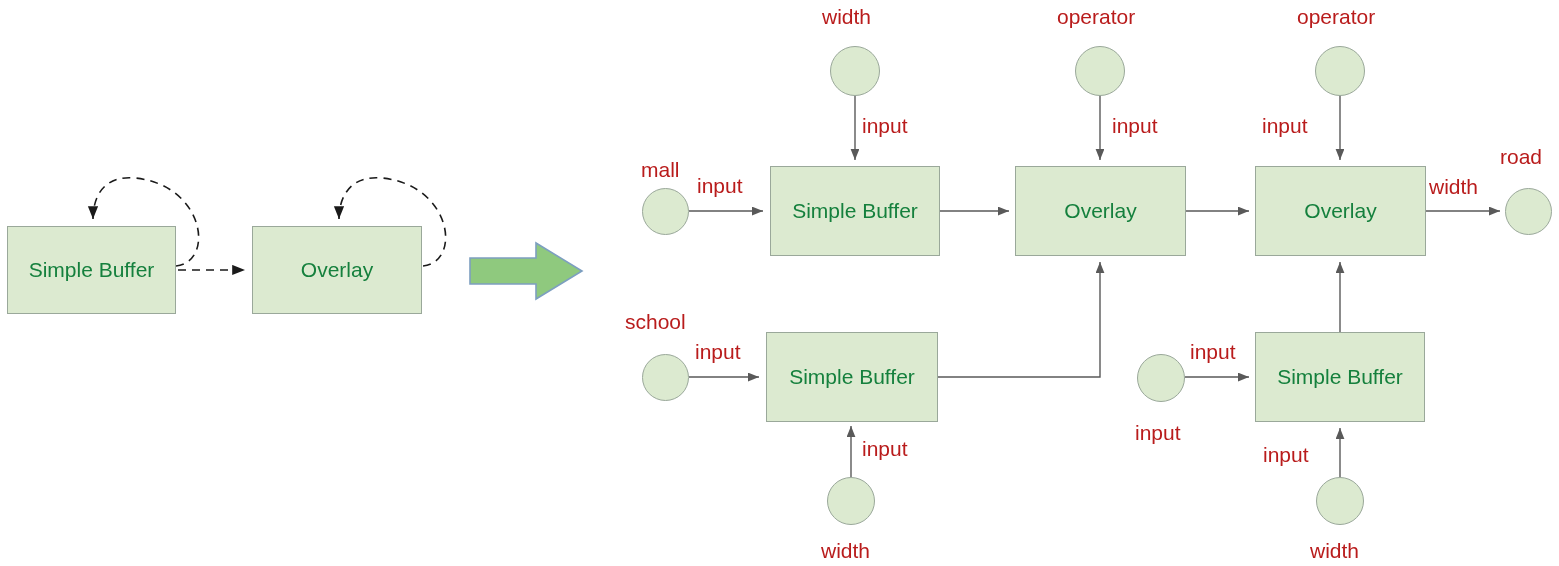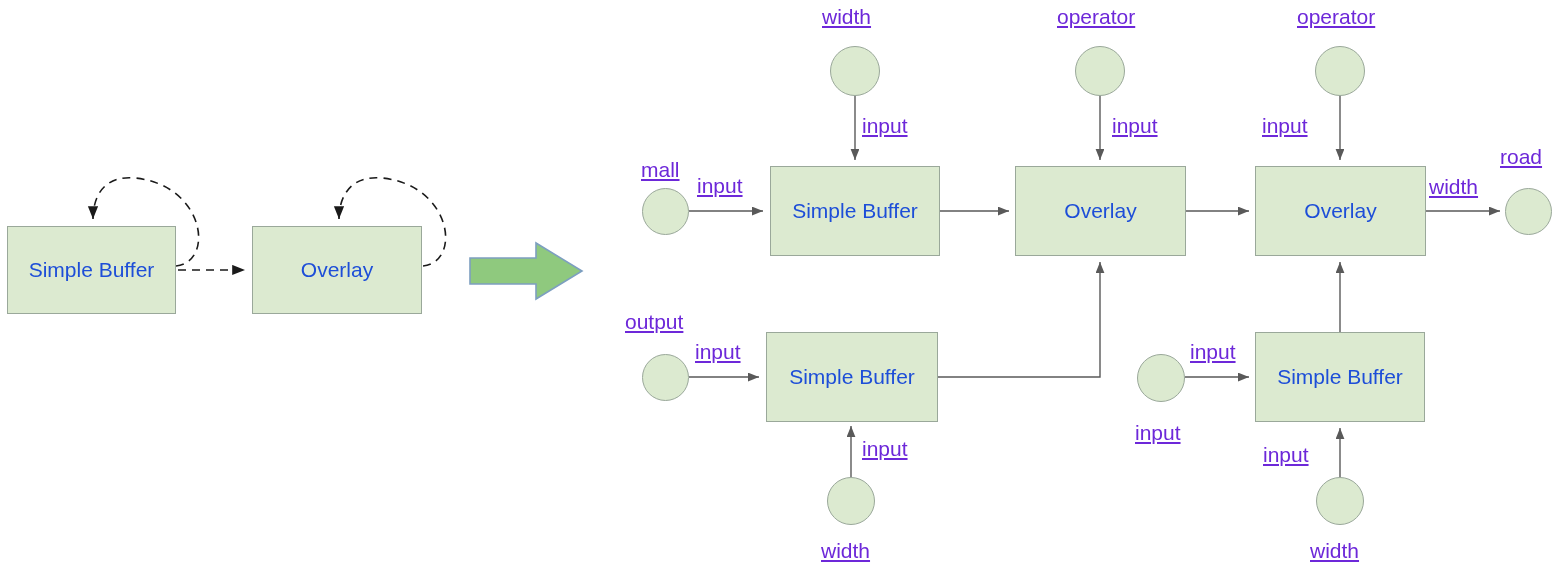--- a/index.html
+++ b/index.html
@@ -23,40 +23,39 @@
     top: 0;
   }
   .node-box {
     position: absolute;
     background: #dcead0;
     border: 1px solid #9aa89a;
     box-sizing: border-box;
     display: flex;
     align-items: center;
     justify-content: center;
-    color: #1d4ed8;
+    color: #15803d;
     font-size: 21px;
     font-family: "Liberation Sans", sans-serif;
     white-space: nowrap;
   }
   .node-circle {
     position: absolute;
     background: #dcead0;
     border: 1px solid #9aa89a;
     border-radius: 50%;
     box-sizing: border-box;
   }
   .lbl {
     position: absolute;
-    color: #6d28d9;
+    color: #b91c1c;
     font-size: 21px;
     font-family: "Liberation Sans", sans-serif;
     white-space: nowrap;
     line-height: 1;
-    text-decoration: underline;
   }
 </style>
 </head>
 <body>
 
 <div id="canvas">
 
   <svg width="1559" height="566">
     <defs>
       <marker id="ah" markerWidth="9" markerHeight="9" refX="8" refY="3.2" orient="auto" markerUnits="strokeWidth">
@@ -120,21 +119,21 @@
   </div>
   <div class="node-box" style="left:1255px; top:332px; width:170px; height:90px;">
     <span>Simple Buffer</span>
   </div>
 
   <div class="lbl" style="left:822px; top:6px;">width</div>
   <div class="lbl" style="left:1057px; top:6px;">operator</div>
   <div class="lbl" style="left:1297px; top:6px;">operator</div>
   <div class="lbl" style="left:641px; top:159px;">mall</div>
   <div class="lbl" style="left:1500px; top:146px;">road</div>
-  <div class="lbl" style="left:625px; top:311px;">output</div>
+  <div class="lbl" style="left:625px; top:311px;">school</div>
   <div class="lbl" style="left:1135px; top:422px;">input</div>
   <div class="lbl" style="left:821px; top:540px;">width</div>
   <div class="lbl" style="left:1310px; top:540px;">width</div>
 
   <div class="lbl" style="left:697px; top:175px;">input</div>
   <div class="lbl" style="left:862px; top:115px;">input</div>
   <div class="lbl" style="left:1112px; top:115px;">input</div>
   <div class="lbl" style="left:1262px; top:115px;">input</div>
   <div class="lbl" style="left:1429px; top:176px;">width</div>
   <div class="lbl" style="left:695px; top:341px;">input</div>

